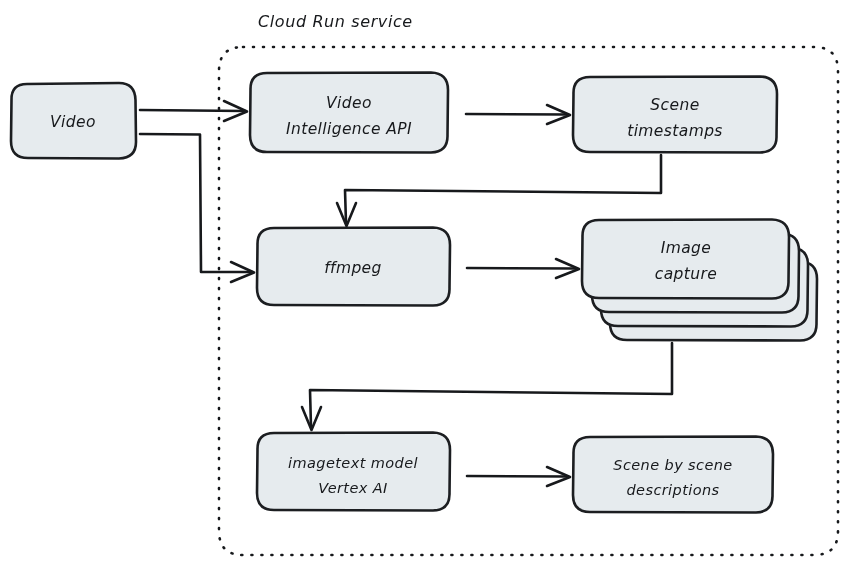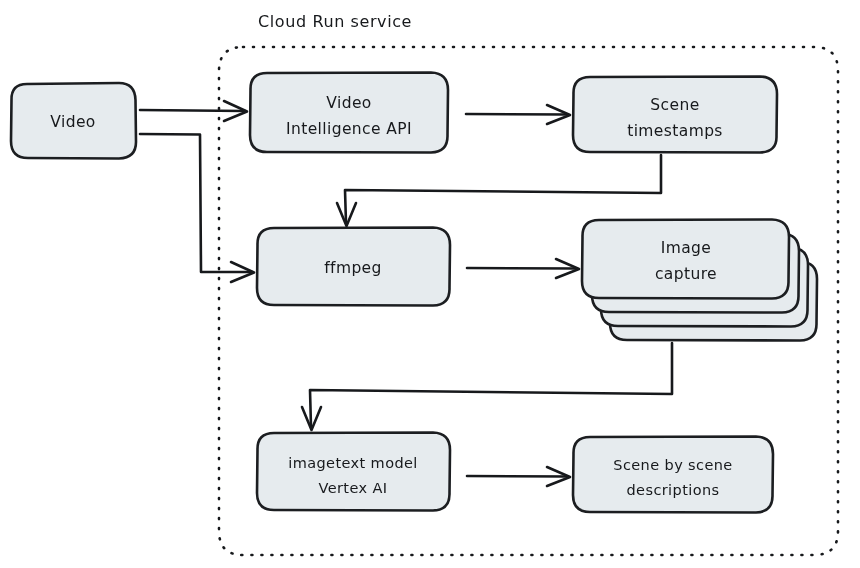--- a/index.html
+++ b/index.html
@@ -9,20 +9,21 @@
   }
   body {
     font-family: "DejaVu Sans", sans-serif;
   }
   #canvas {
     position: relative;
     width: 860px;
     height: 568px;
     background: #ffffff;
     overflow: hidden;
+    font-style: italic;
   }
   #diagram-svg {
     position: absolute;
     left: 0;
     top: 0;
     width: 860px;
     height: 568px;
   }
   .node-label {
     font-family: "DejaVu Sans", sans-serif;

